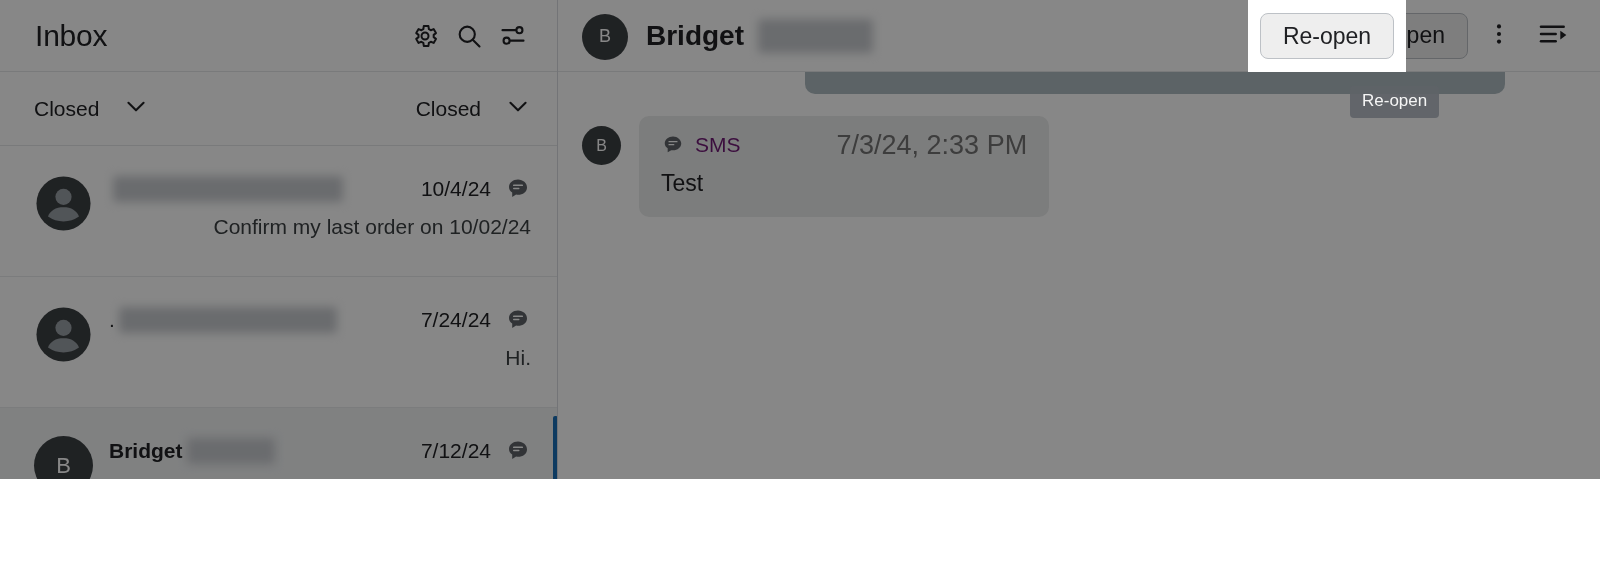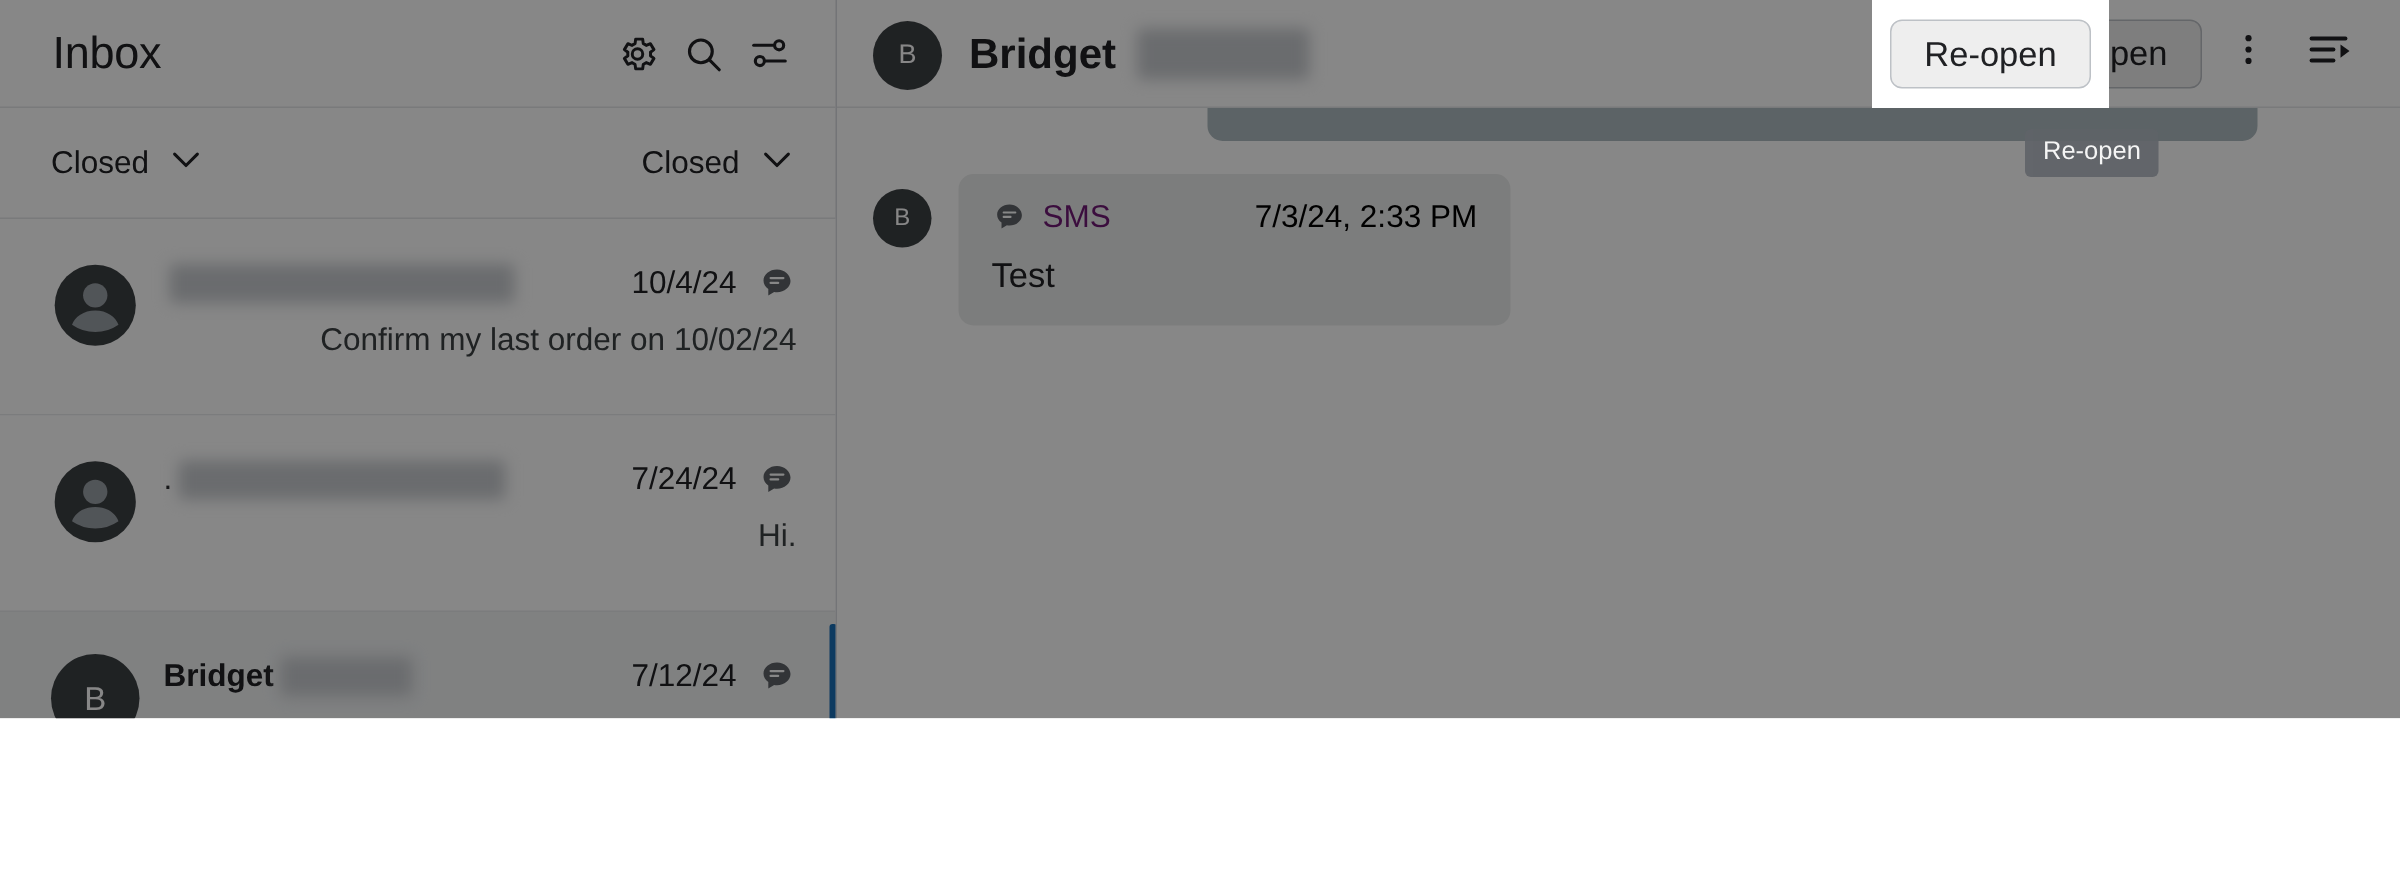--- a/index.html
+++ b/index.html
@@ -87,21 +87,21 @@
     display: flex;
     align-items: center;
     justify-content: space-between;
     padding: 0 26px 0 34px;
     box-sizing: border-box;
     border-bottom: 1px solid #e4e6e9;
   }
   .filter-chip {
     display: flex;
     align-items: center;
-    gap: 12px;
+    gap: 24px;
     cursor: pointer;
     color: #202124;
     font-size: 21px;
   }
   .filter-chip .caret { display: block; }
 
   .conv-list {
     flex: 1 1 auto;
     overflow: hidden;
     text-align: right;
@@ -323,22 +323,22 @@
     display: flex;
     align-items: center;
     justify-content: center;
     margin-right: 10px;
   }
   .msg-channel-label {
     font-size: 21px;
     color: #701a75;
   }
   .msg-time {
-    font-size: 21px;
-    color: #000000;
+    font-size: 27px;
+    color: #737373;
     margin-left: 96px;
     white-space: nowrap;
     text-align: center;
   }
   .msg-text {
     font-size: 23px;
     color: #202124;
     margin-top: 10px;
   }
 

